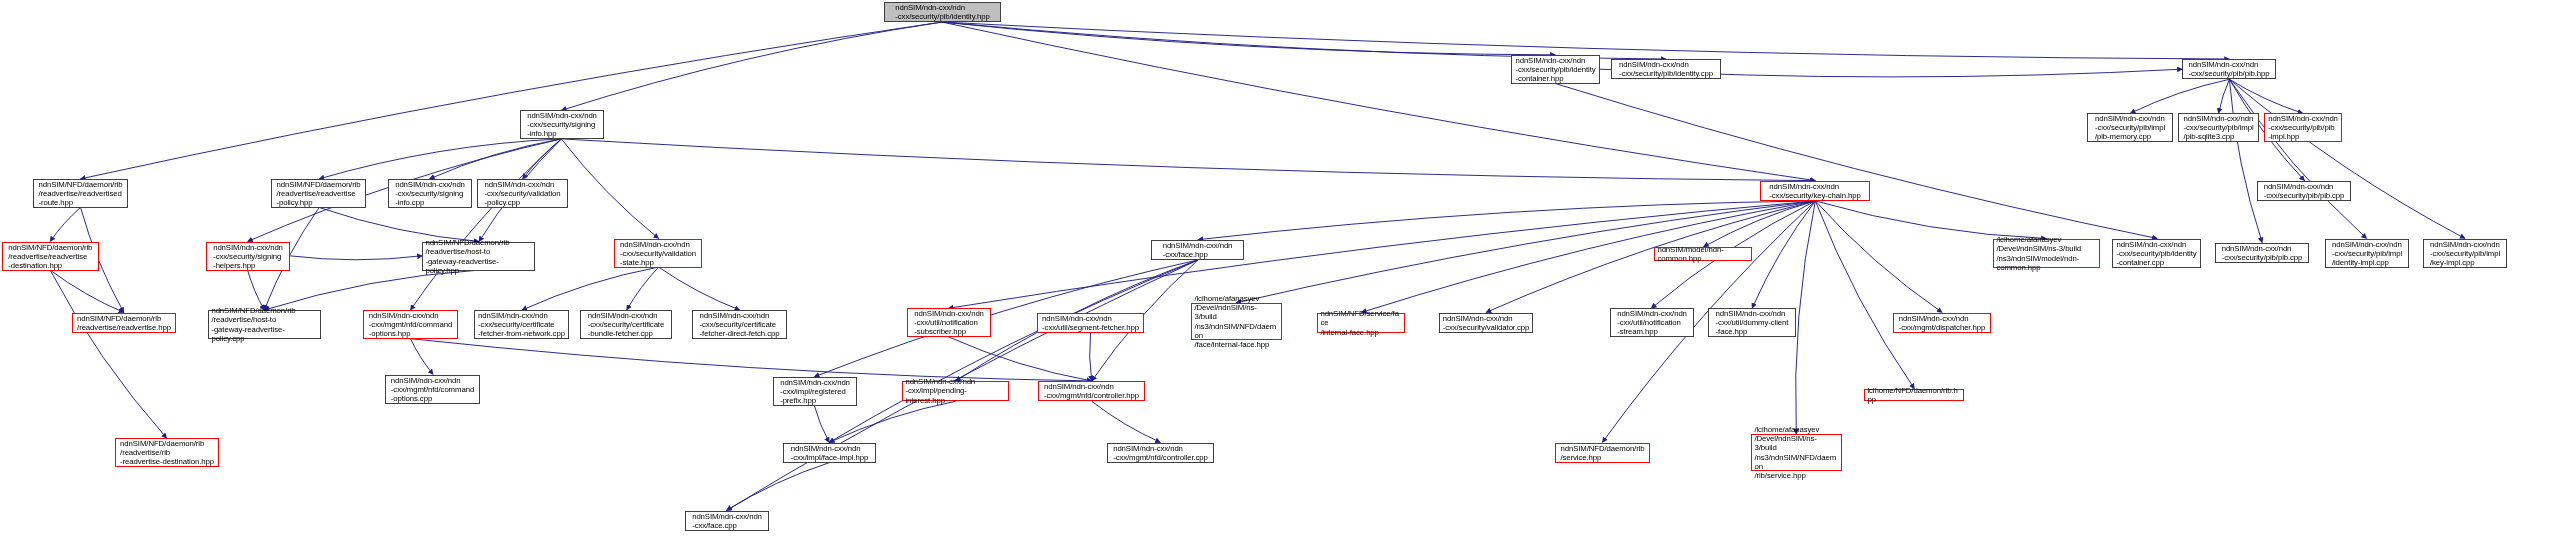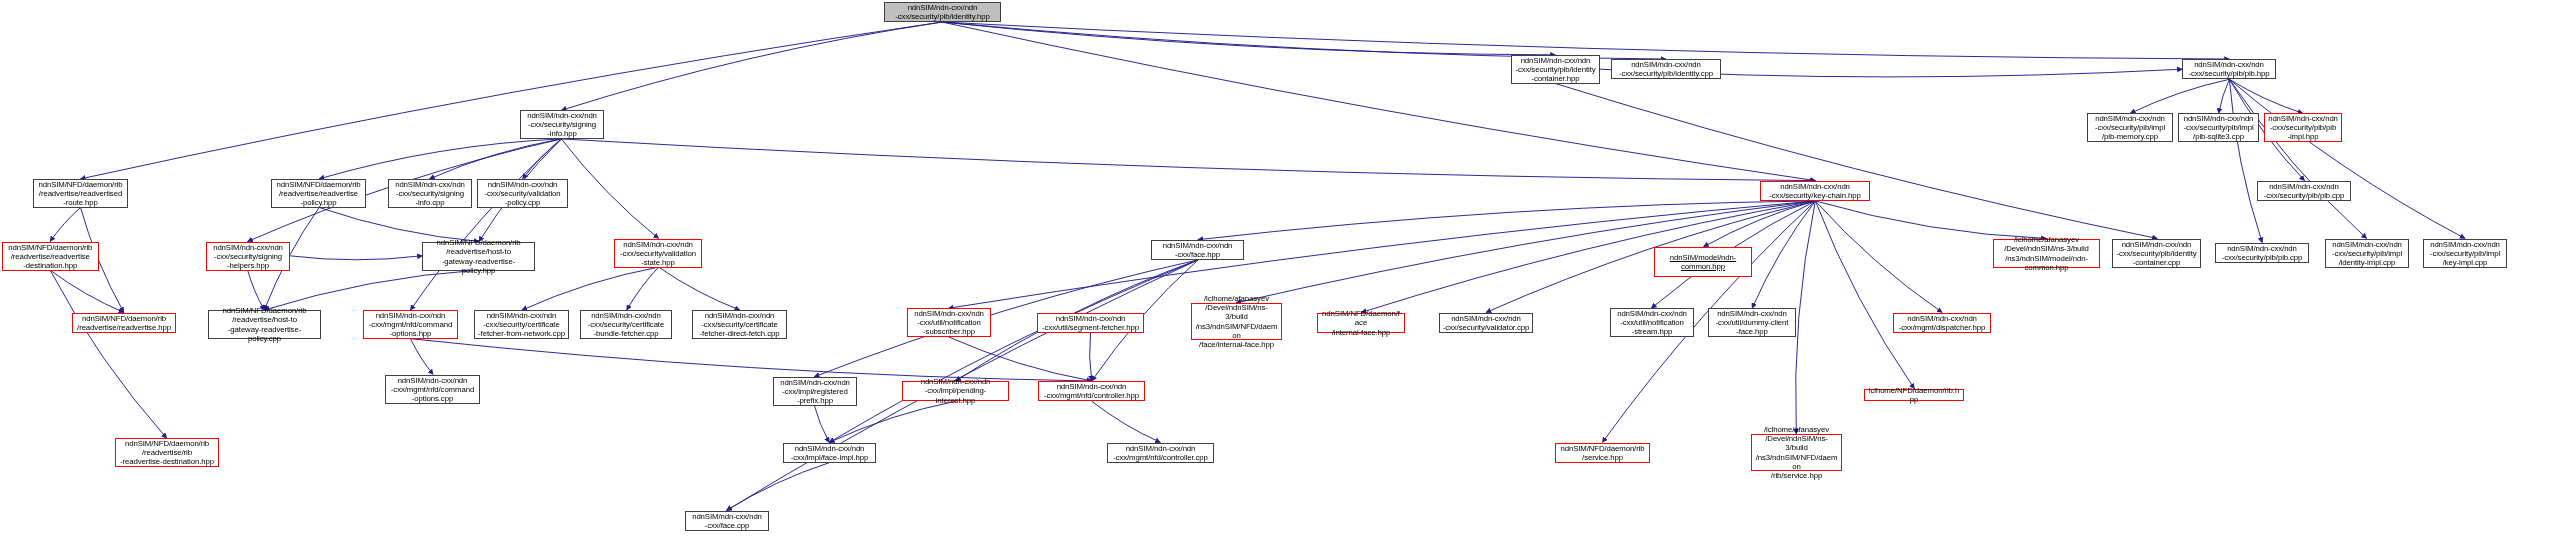--- a/index.html
+++ b/index.html
@@ -23,21 +23,20 @@
     width: 2576px;
     height: 536px;
     pointer-events: none;
   }
   .node {
     position: absolute;
     box-sizing: border-box;
     display: flex;
     align-items: center;
     justify-content: center;
-    text-align: center;
     background: #ffffff;
     border: 0.6px solid #404040;
     color: #000000;
     font-size: 7.8px;
     line-height: 9.2px;
     letter-spacing: -0.1px;
     padding: 1.2px 2.4px;
     white-space: pre-line;
     word-break: break-word;
     z-index: 5;
@@ -169,21 +168,21 @@
 -cxx/security/signing
 -helpers.hpp</div>
       <div class="node" style="left: 422px; top: 242px; width: 113px; height: 29px;">ndnSIM/NFD/daemon/rib
 /readvertise/host-to
 -gateway-readvertise-policy.hpp</div>
       <div class="node red" style="left: 614px; top: 239px; width: 88px; height: 29px;">ndnSIM/ndn-cxx/ndn
 -cxx/security/validation
 -state.hpp</div>
       <div class="node" style="left: 1151px; top: 240px; width: 93px; height: 20px;">ndnSIM/ndn-cxx/ndn
 -cxx/face.hpp</div>
-      <div class="node red" style="left: 1654px; top: 247px; width: 98px; height: 30px; text-decoration: underline;">ndnSIM/model/ndn-common.hpp</div>
+      <div class="node red" style="left: 1654px; top: 247px; width: 98px; height: 14px;">ndnSIM/model/ndn-common.hpp</div>
       <div class="node red" style="left: 1993px; top: 239px; width: 107px; height: 29px;">/lclhome/afanasyev
 /Devel/ndnSIM/ns-3/build
 /ns3/ndnSIM/model/ndn-common.hpp</div>
       <div class="node" style="left: 2112px; top: 239px; width: 89px; height: 29px;">ndnSIM/ndn-cxx/ndn
 -cxx/security/pib/identity
 -container.cpp</div>
       <div class="node" style="left: 2215px; top: 243px; width: 94px; height: 20px;">ndnSIM/ndn-cxx/ndn
 -cxx/security/pib/pib.cpp</div>
       <div class="node" style="left: 2325px; top: 239px; width: 84px; height: 29px;">ndnSIM/ndn-cxx/ndn
 -cxx/security/pib/impl
@@ -210,21 +209,21 @@
 -fetcher-direct-fetch.cpp</div>
       <div class="node red" style="left: 907px; top: 308px; width: 84px; height: 29px;">ndnSIM/ndn-cxx/ndn
 -cxx/util/notification
 -subscriber.hpp</div>
       <div class="node red" style="left: 1037px; top: 313px; width: 107px; height: 20px;">ndnSIM/ndn-cxx/ndn
 -cxx/util/segment-fetcher.hpp</div>
       <div class="node red" style="left: 1191px; top: 303px; width: 91px; height: 37px;">/lclhome/afanasyev
 /Devel/ndnSIM/ns-3/build
 /ns3/ndnSIM/NFD/daemon
 /face/internal-face.hpp</div>
-      <div class="node red" style="left: 1317px; top: 313px; width: 88px; height: 20px;">ndnSIM/NFD/daemon/face
+      <div class="node red" style="left: 1317px; top: 313px; width: 88px; height: 20px;">ndnSIM/NFD/service/face
 /internal-face.hpp</div>
       <div class="node" style="left: 1439px; top: 313px; width: 94px; height: 20px;">ndnSIM/ndn-cxx/ndn
 -cxx/security/validator.cpp</div>
       <div class="node" style="left: 1610px; top: 308px; width: 84px; height: 29px;">ndnSIM/ndn-cxx/ndn
 -cxx/util/notification
 -stream.hpp</div>
       <div class="node" style="left: 1708px; top: 308px; width: 88px; height: 29px;">ndnSIM/ndn-cxx/ndn
 -cxx/util/dummy-client
 -face.hpp</div>
       <div class="node red" style="left: 1893px; top: 313px; width: 98px; height: 20px;">ndnSIM/ndn-cxx/ndn

